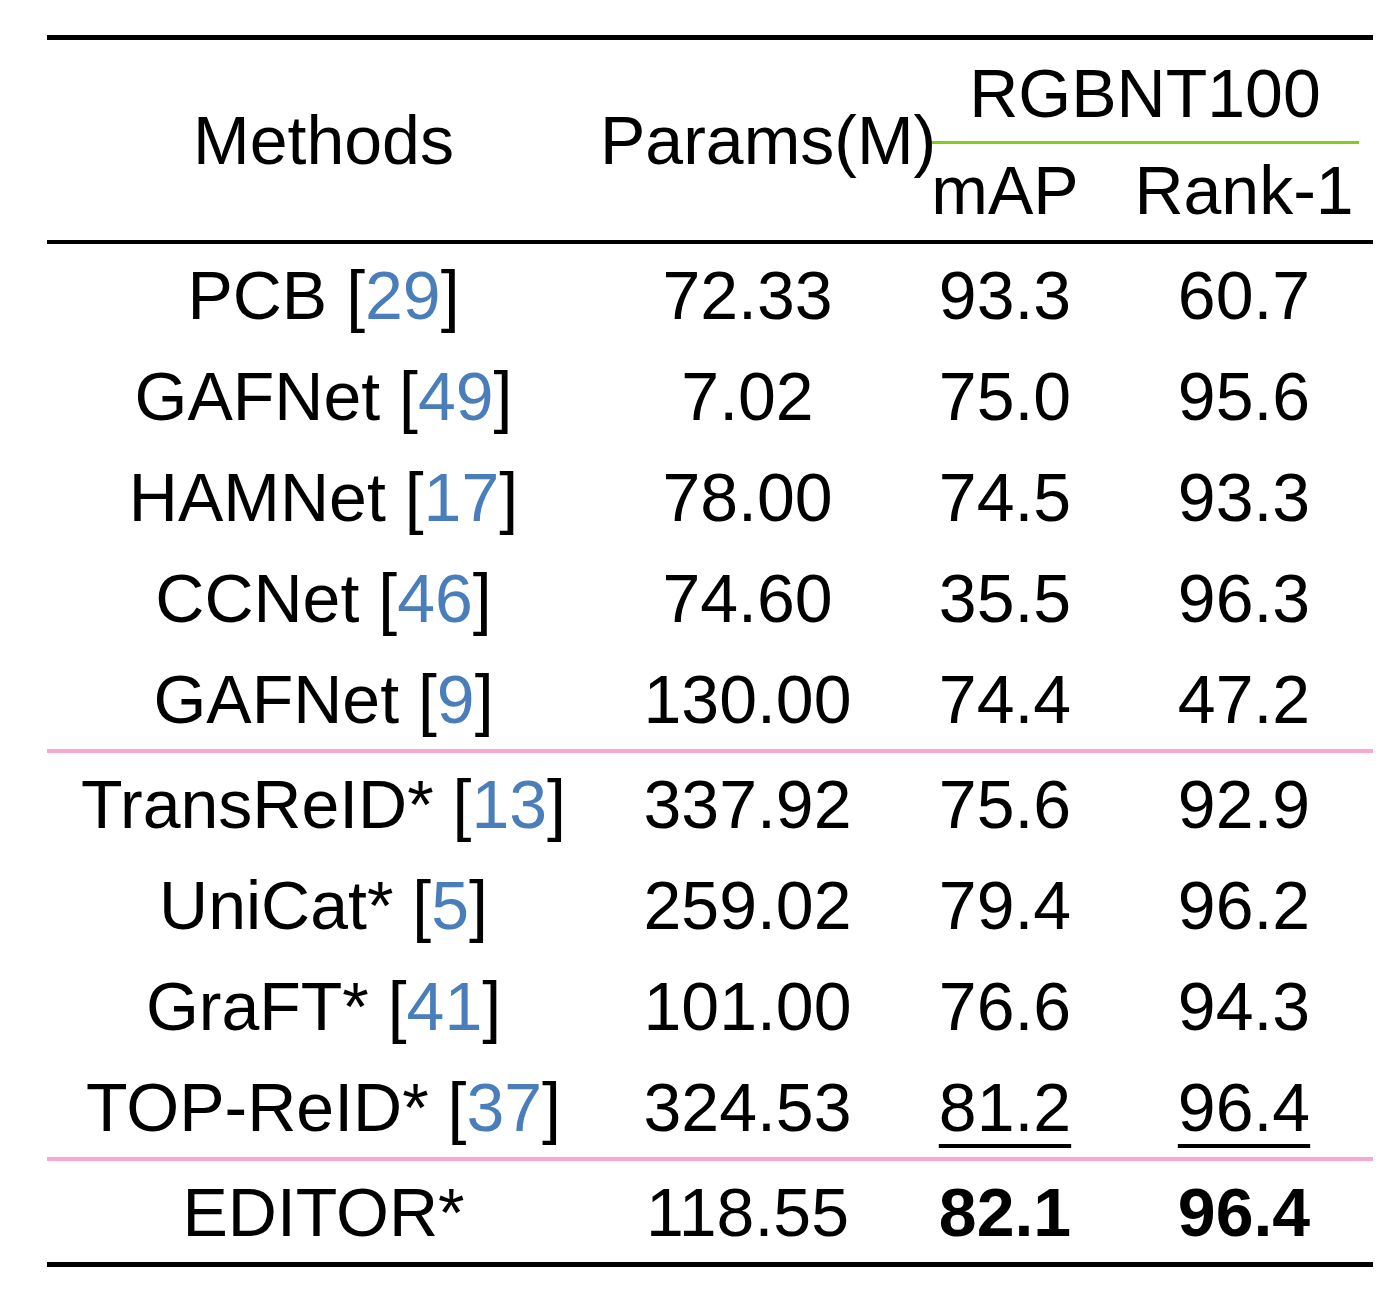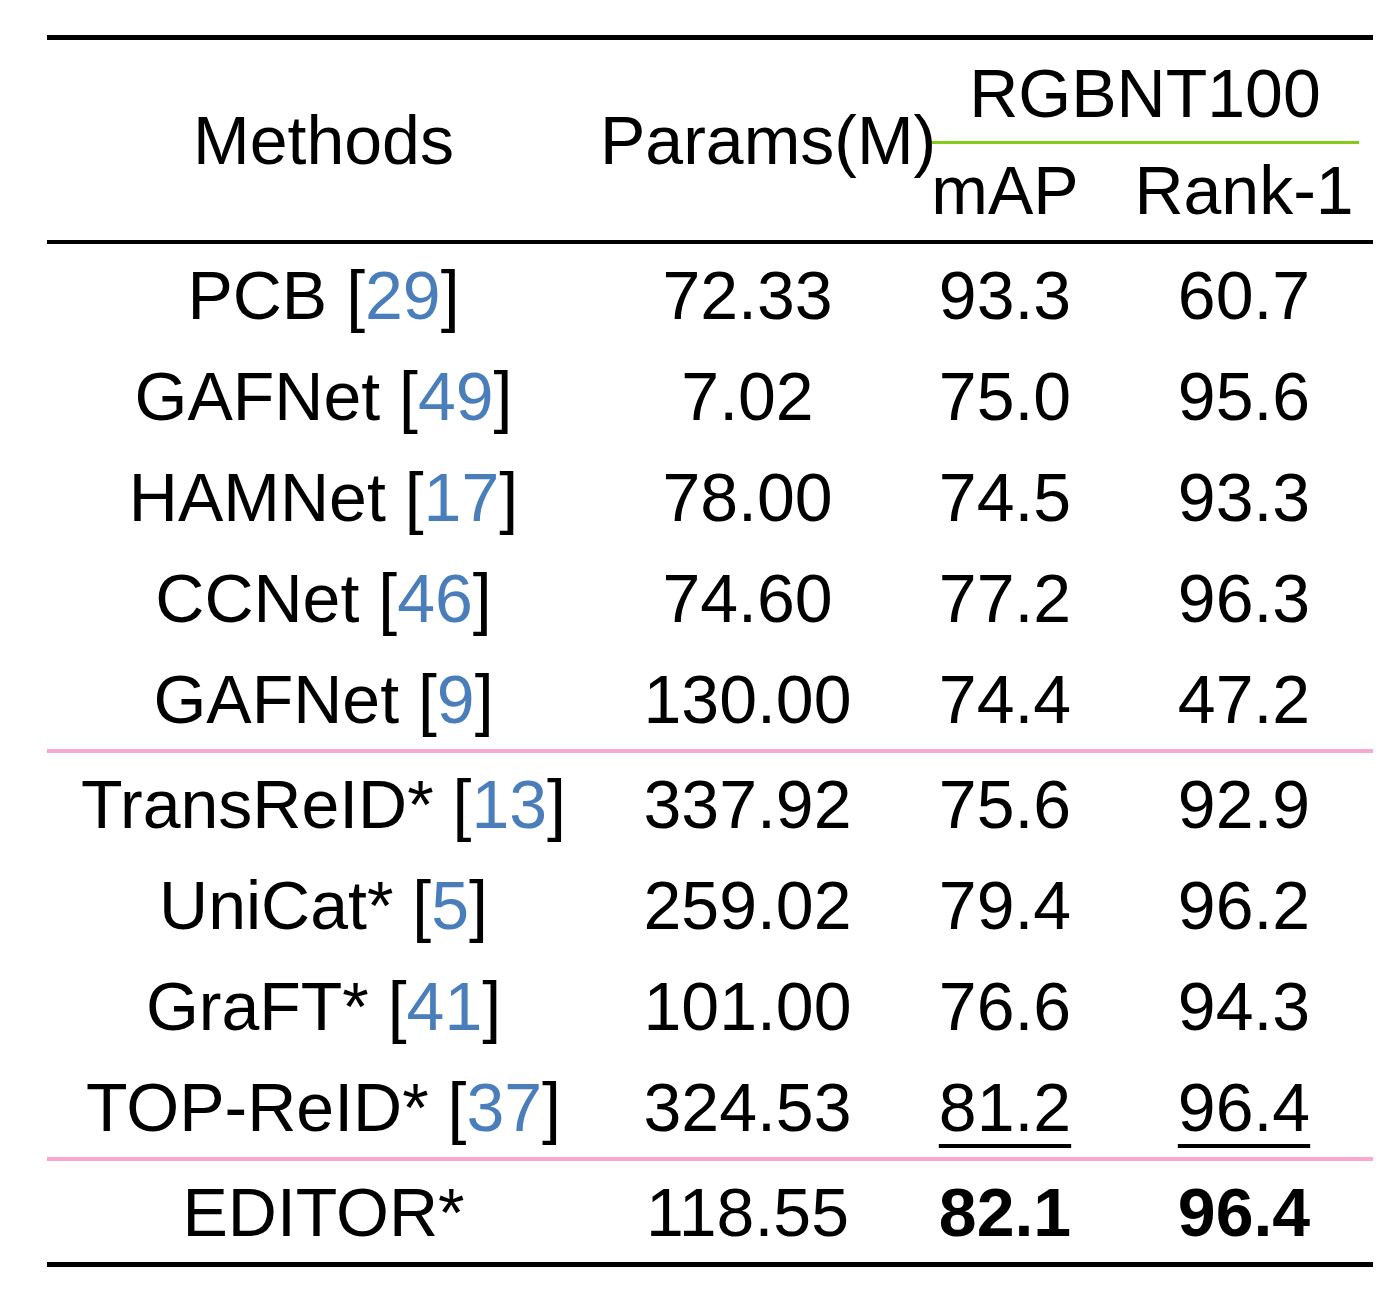--- a/index.html
+++ b/index.html
@@ -109,21 +109,21 @@
       </tr>
       <tr>
         <td><span>HAMNet</span><span> [</span><span class="cite">17</span><span>]</span></td>
         <td><span>78.00</span></td>
         <td><span>74.5</span></td>
         <td><span>93.3</span></td>
       </tr>
       <tr>
         <td><span>CCNet</span><span> [</span><span class="cite">46</span><span>]</span></td>
         <td><span>74.60</span></td>
-        <td><span>77.2</span></td>
+        <td><span>35.5</span></td>
         <td><span>96.3</span></td>
       </tr>
       <tr>
         <td><span>GAFNet</span><span> [</span><span class="cite">9</span><span>]</span></td>
         <td><span>130.00</span></td>
         <td><span>74.4</span></td>
         <td><span>47.2</span></td>
       </tr>
     </tbody>
 

